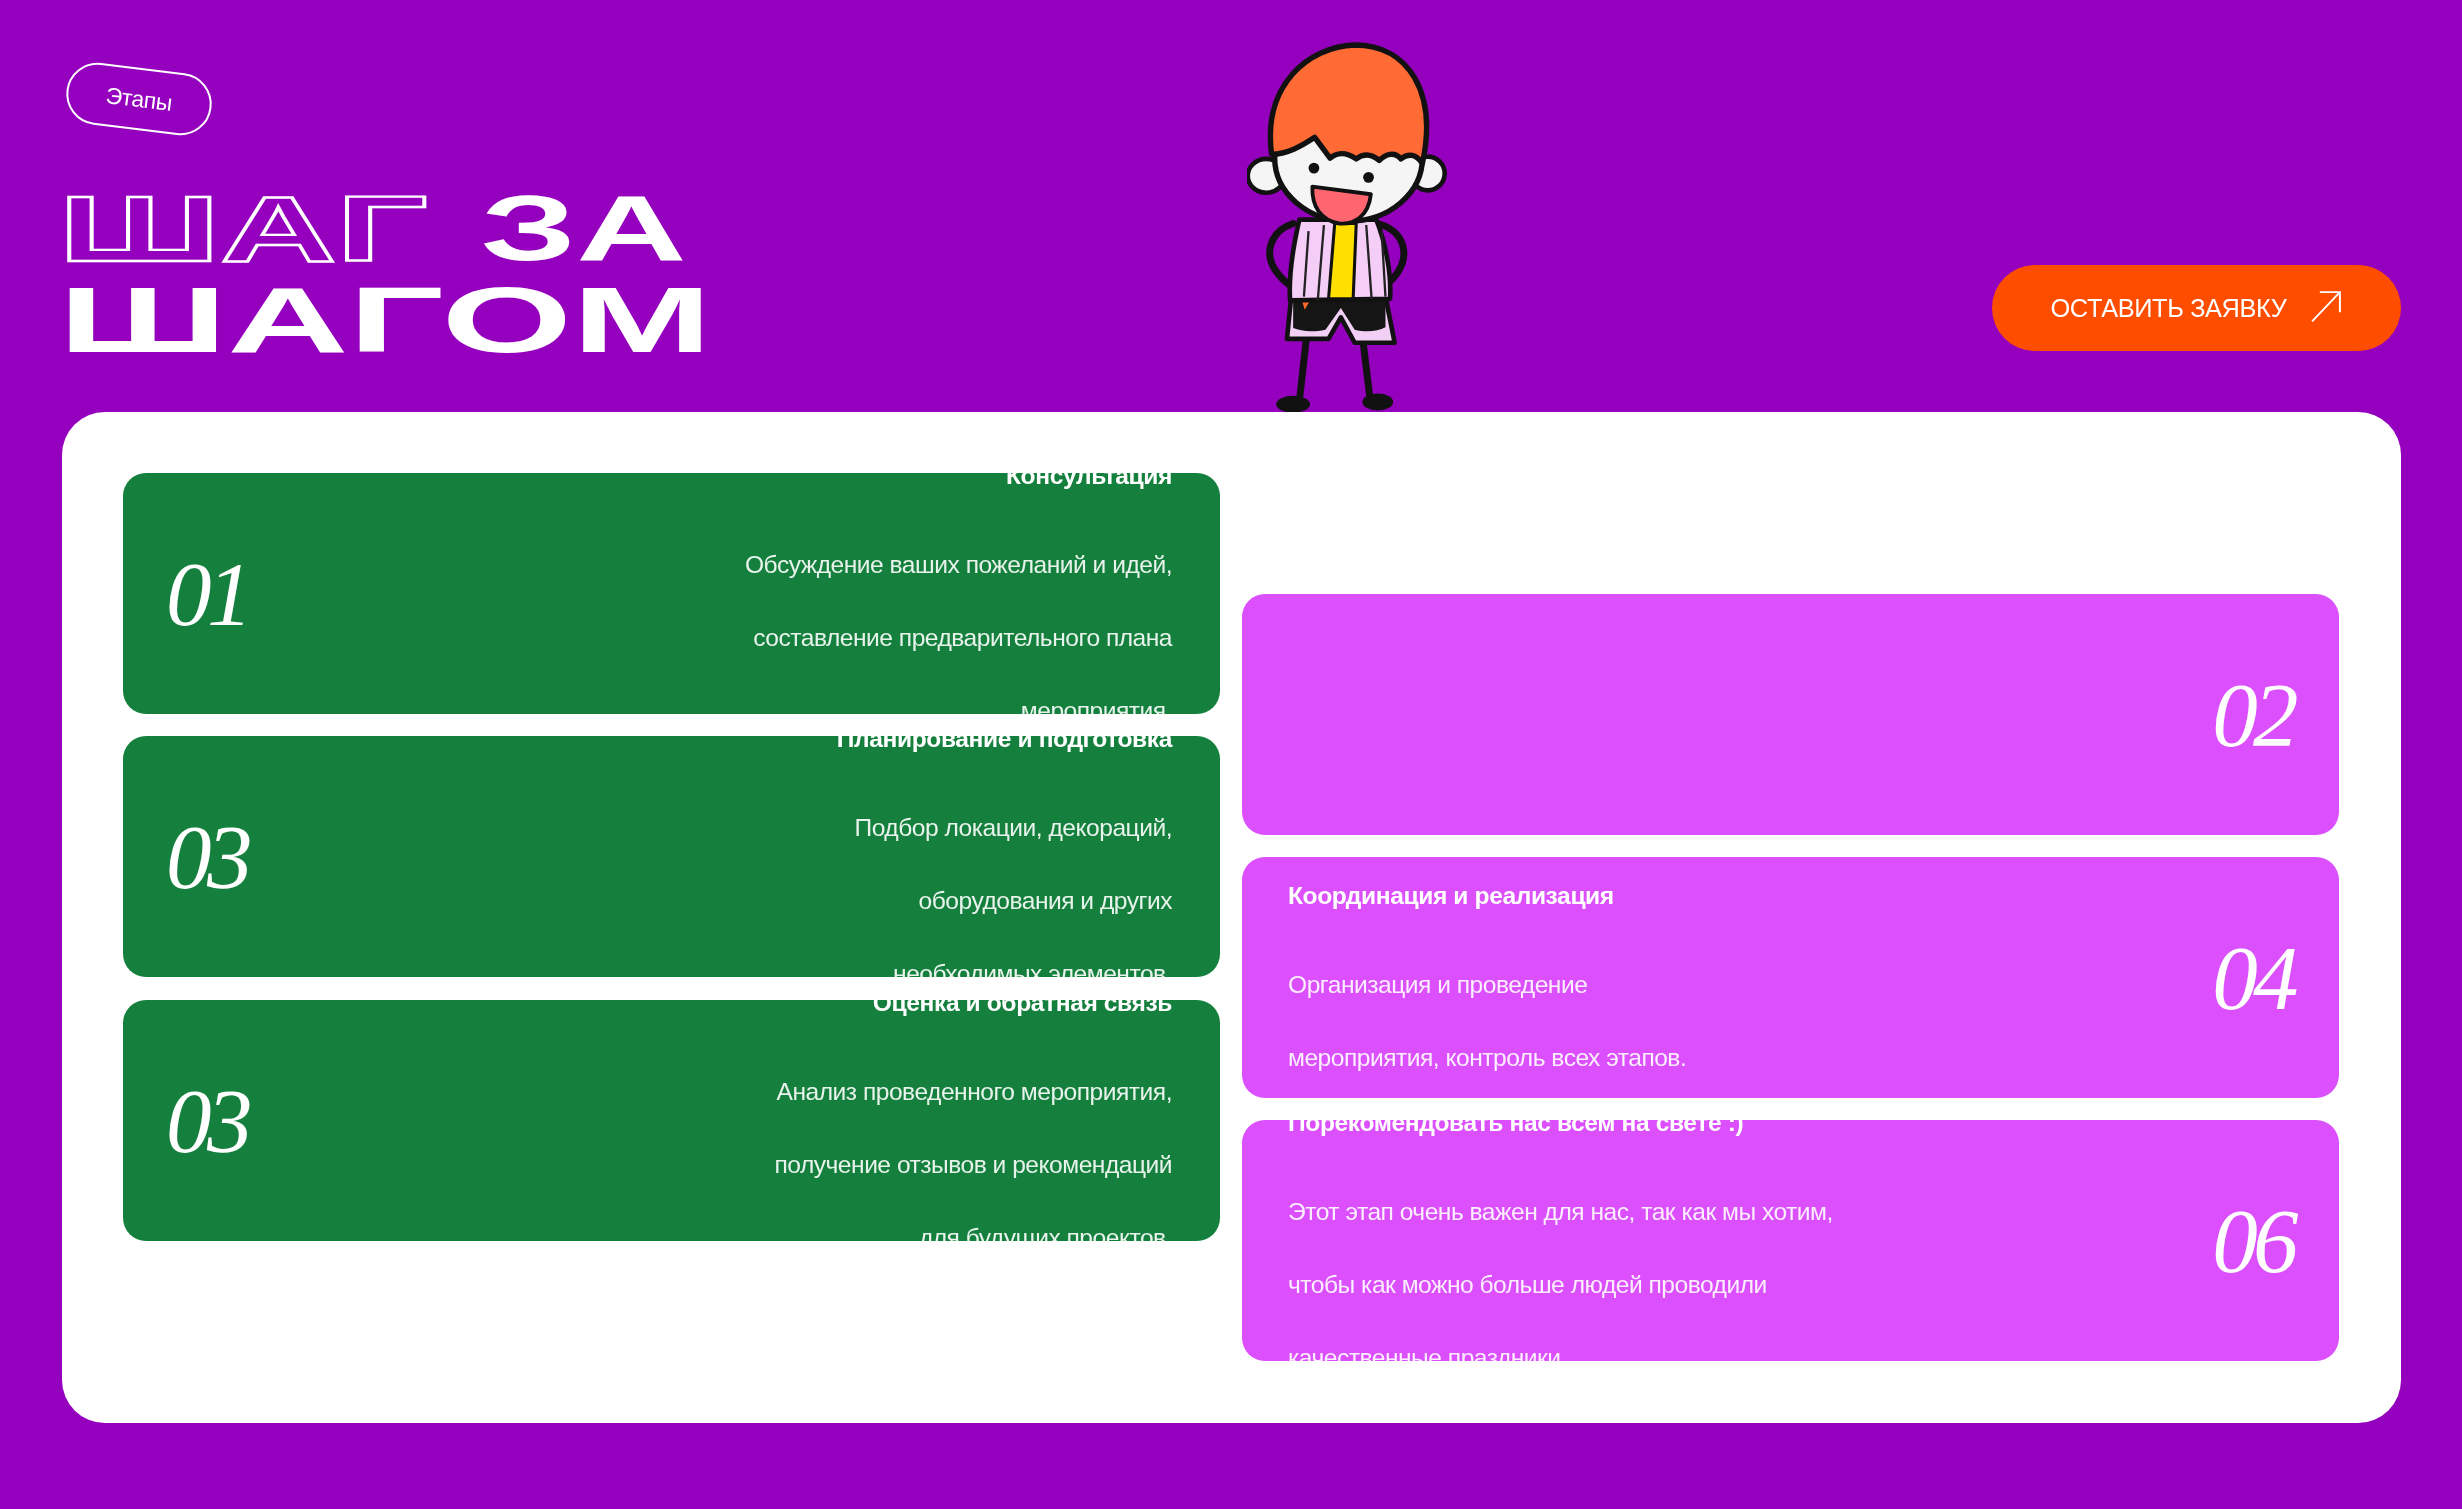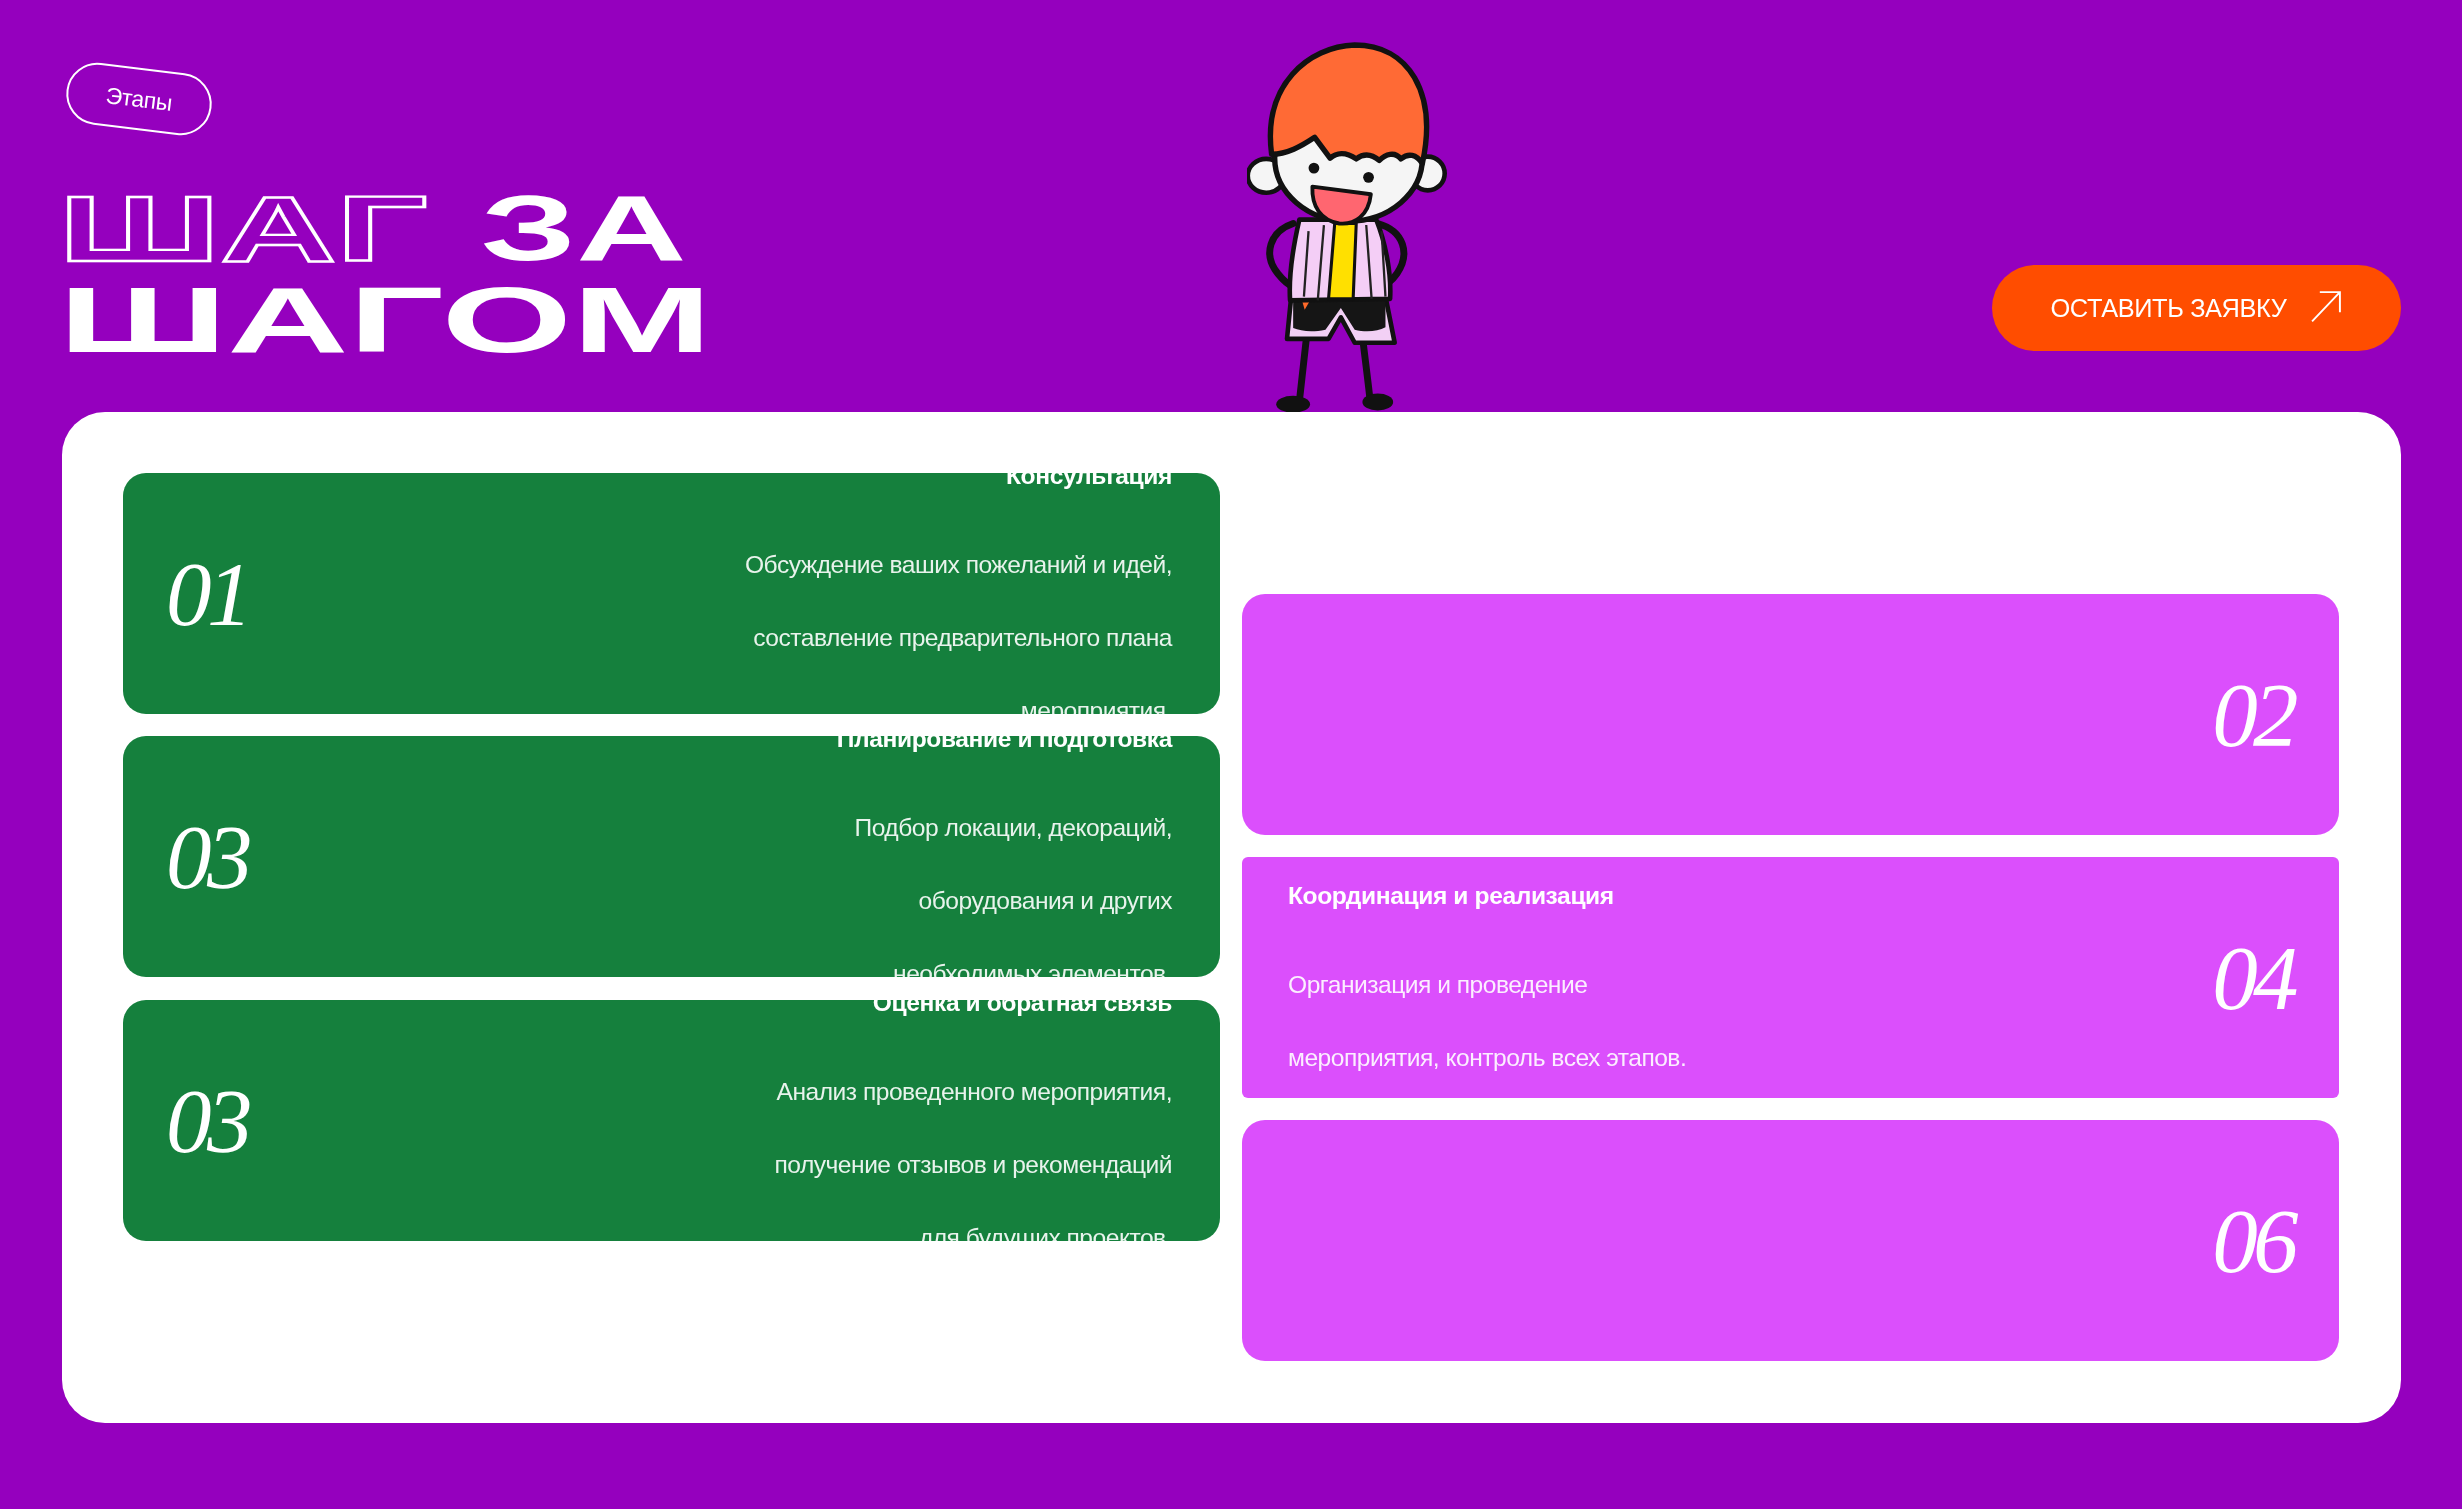--- a/index.html
+++ b/index.html
@@ -143,35 +143,41 @@
 <div class="card orange" style="top:736px;">
   <div class="num">03</div>
   <div class="text">
     <div class="title">Планирование и подготовка</div>
     <div class="body-line">Подбор локации, декораций,</div>
     <div class="body-line">оборудования и других</div>
     <div class="body-line">необходимых элементов.</div>
   </div>
 </div>
 
-<div class="card violet" style="top:857px;border-radius:6px;">
+<div class="card violet" style="top:857px;">
   <div class="text">
     <div class="title">Координация и реализация</div>
     <div class="body-line">Организация и проведение</div>
     <div class="body-line">мероприятия, контроль всех этапов.</div>
   </div>
   <div class="num">04</div>
 </div>
 
 <div class="card orange" style="top:1000px;">
   <div class="num">03</div>
   <div class="text">
     <div class="title">Оценка и обратная связь</div>
     <div class="body-line">Анализ проведенного мероприятия,</div>
     <div class="body-line">получение отзывов и рекомендаций</div>
     <div class="body-line">для будущих проектов.</div>
   </div>
 </div>
 
 <div class="card violet" style="top:1120px;">
+  <div class="text">
+    <div class="title">Порекомендовать нас всем на свете :)</div>
+    <div class="body-line">Этот этап очень важен для нас, так как мы хотим,</div>
+    <div class="body-line">чтобы как можно больше людей проводили</div>
+    <div class="body-line">качественные праздники.</div>
+  </div>
   <div class="num">06</div>
 </div>
 
 
 </body></html>

